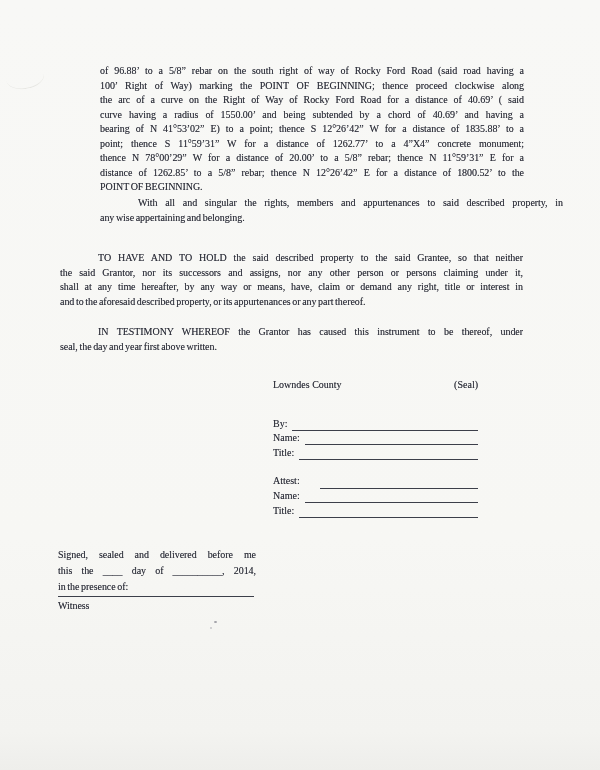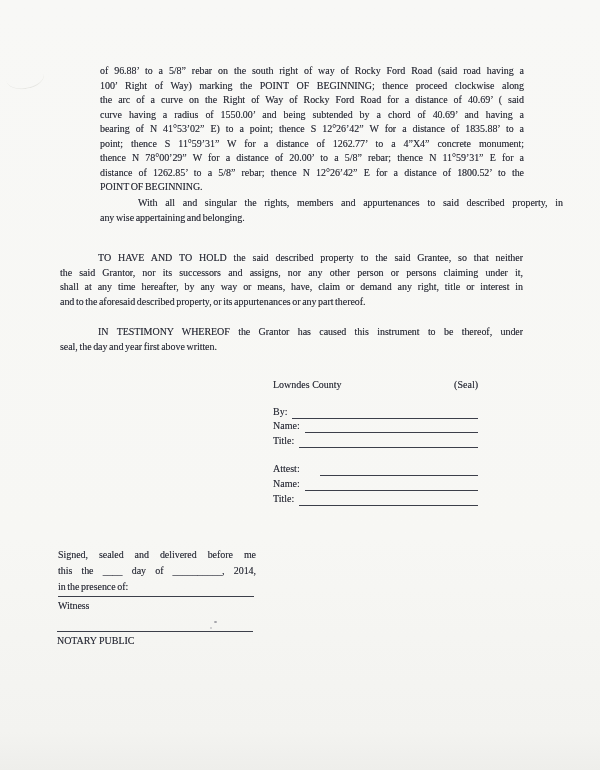--- a/index.html
+++ b/index.html
@@ -18,24 +18,24 @@
   }
   .ln{text-align:left;white-space:normal;hyphens:none;}
   .j{text-align:justify;text-align-last:justify;}
   .ind{text-indent:38px;}
   .block{position:absolute;word-spacing:-0.8px;letter-spacing:-0.05px;}
   .desc{left:100px;top:64px;width:424px;}
   .p2{left:60px;top:196px;width:463px;margin-left:40px;}
   .p3{left:60px;top:251px;width:463px;}
   .p4{left:60px;top:325px;width:463px;}
   .sig{left:273px;top:378px;width:205px;word-spacing:normal;letter-spacing:0;}
-  .sigrow{display:flex;align-items:flex-start;height:14.6px;}
+  .sigrow{display:flex;align-items:center;height:14.6px;}
   .sighead{justify-content:space-between;}
   .blank{flex:1 1 auto;border-bottom:1.1px solid #3c3f4a;margin-left:5px;height:13px;}
-  .row-by{margin-top:12px;}
+  .row-by{margin-top:24px;}
   .row-attest{margin-top:14px;gap:15px;}
   .closing{left:58px;top:547px;width:198px;line-height:16.2px;}
   .witblock{left:58px;top:589px;width:196px;word-spacing:normal;}
   .notblock{left:57px;top:624px;width:196px;word-spacing:normal;}
   .sigline{height:7px;border-bottom:1.4px solid #3c3f4a;}
   .siglabel{margin-top:2px;line-height:14px;}
   .crease{
     position:absolute;left:6px;top:66px;width:38px;height:22px;
     border:none;border-bottom:1.2px solid #e7e7e3;border-radius:50%;
     transform:rotate(-10deg);
@@ -116,21 +116,17 @@
     <div class="ln j">Signed, sealed and delivered before me</div>
     <div class="ln j">this the ____ day of __________, 2014,</div>
     <div class="ln">in the presence of:</div>
   </div>
 
   <div class="block witblock">
     <div class="sigline"></div>
     <div class="siglabel">Witness</div>
   </div>
 
-  <div class="block notblock">
-    <div class="sigline"></div>
-    <div class="siglabel">NOTARY PUBLIC</div>
-  </div>
 
   <div class="speck1"></div>
   <div class="speck2"></div>
 
 </div>
 
 </body></html>

